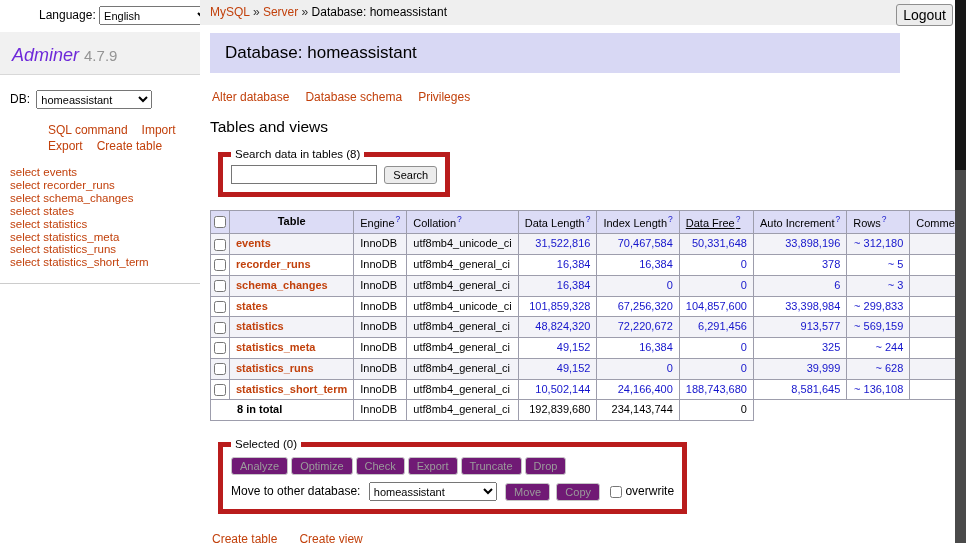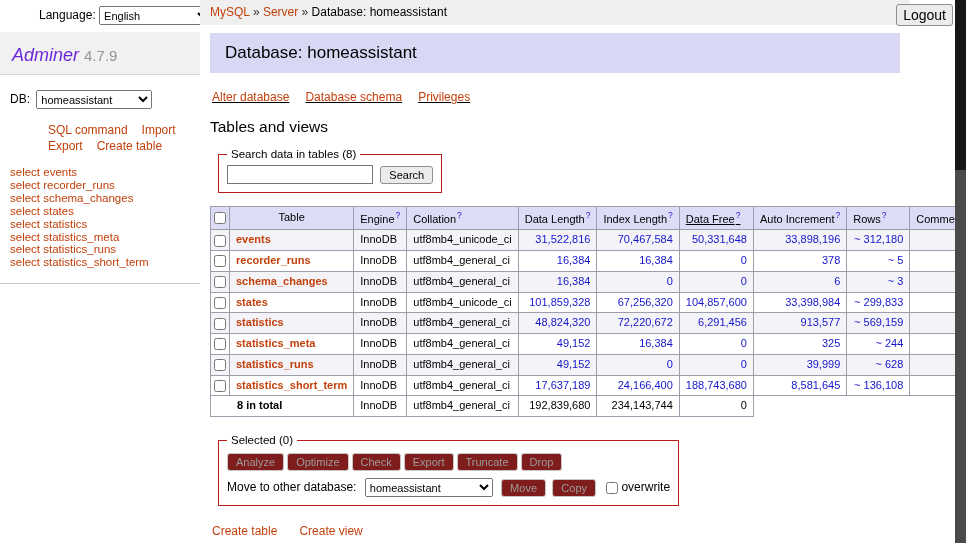--- a/index.html
+++ b/index.html
@@ -20,21 +20,21 @@
     background: #efefef; box-sizing: border-box; padding: 5px 10px;
     white-space: nowrap;
   }
   .bc-sep { color: #333; }
   .bc-current { color: #000; }
   .btn {
     font-family: inherit; font-size: 11px; color: #000;
     background: #ececec; border: 1px solid #8f8f8f; border-radius: 3px;
     padding: 2px 8px; cursor: pointer; vertical-align: middle;
   }
-  .btn:disabled { color: #9b9b9b; background: #7f1d1d; border-color: #c6c6c6; cursor: default; }
+  .btn:disabled { color: #9b9b9b; background: #701a75; border-color: #c6c6c6; cursor: default; }
   .logout { position: absolute; right: 13px; top: 4px; font-size: 14px; padding: 2px 6px; }
 
   
   .sidebar { position: absolute; left: 0; top: 26px; width: 200px; }
   .sidebar h1 {
     margin: 6px 0 0 0; padding: 7px 12px;
     background: #f1f1f1; border-bottom: 1px solid #d8d8d8;
     font-weight: normal;
   }
   .brand { font-style: italic; font-size: 18px; color: #6d28d9; }
@@ -46,37 +46,37 @@
   .table-links { padding: 10px 10px 14px 10px; border-bottom: 1px solid #ccc; }
   .tbl-link { display: block; font-size: 11.5px; line-height: 1.12; }
 
   
   .main { position: absolute; left: 200px; top: 26px; width: 756px; }
   .page-title {
     margin: 7px 0 0 10px; width: 690px; box-sizing: border-box;
     background: #d8d8f4; padding: 10px 15px;
     font-size: 17px; font-weight: normal;
   }
-  .nav-links { margin: 17px 0 8px 12px; text-decoration: underline; }
+  .nav-links { margin: 17px 0 8px 12px; }
   .nav-links a { margin-right: 16px; }
   h3 { font-size: 15.5px; font-weight: normal; margin: 14px 0 0 10px; }
 
-  fieldset { border: 1px solid #b91c1c; margin: 12px 0 0 18px; padding: 5px 8px 8px 8px; width: fit-content; }
+  fieldset { border: 5px solid #b91c1c; margin: 12px 0 0 18px; padding: 5px 8px 8px 8px; width: fit-content; }
   legend { font-size: 11.5px; padding: 0 4px; }
   .search-input {
     width: 146px; height: 19px; box-sizing: border-box;
     border: 1px solid #767676; padding: 1px 4px;
     font-family: inherit; font-size: 11px; vertical-align: middle;
   }
   .search-fs .btn { margin-left: 4px; }
 
   .db-table { border-collapse: collapse; margin: 13px 0 0 10px; font-size: 11px; }
   .db-table th, .db-table td { border: 1px solid #9d9dac; padding: 3px 6px; line-height: 1.25; white-space: nowrap; }
   .db-table th { background: #dcdcf6; font-weight: normal; text-align: left; }
-  .db-table th.name-col { font-weight: normal; text-align: center; }
+  .db-table th.name-col { font-weight: bold; text-align: center; }
   .db-table th sup { font-size: 8.5px; color: #1515cc; margin-left: 1px; cursor: pointer; }
   .check-col { width: 16px; text-align: center; padding: 2px 3px !important; }
   .check-col input { width: 12px; height: 12px; margin: 0; vertical-align: middle; }
   td.num { text-align: right; color: #1515cc; }
   td.num a { color: #1515cc; }
   td.num.black { color: #000; }
   a.tname { font-weight: bold; }
   tr.odd td { background: #f3f3f8; }
   td.total-label { font-weight: bold; padding-left: 26px; }
   .col-name { min-width: 108px; }
@@ -261,21 +261,21 @@
             <td class="num">0</td>
             <td class="num">39,999</td>
             <td class="num"><a>~ 628</a></td>
             <td></td>
           </tr>
           <tr>
             <td class="check-col"><input type="checkbox" style=""></td>
             <td><a class="tname">statistics_short_term</a></td>
             <td>InnoDB</td>
             <td>utf8mb4_general_ci</td>
-            <td class="num">17,637,189</td>
+            <td class="num">10,502,144</td>
             <td class="num">24,166,400</td>
             <td class="num">188,743,680</td>
             <td class="num">8,581,645</td>
             <td class="num"><a>~ 136,108</a></td>
             <td></td>
           </tr>
           <tr>
             <td class="total-label" colspan="2">8 in total</td>
             <td>InnoDB</td>
             <td>utf8mb4_general_ci</td>

